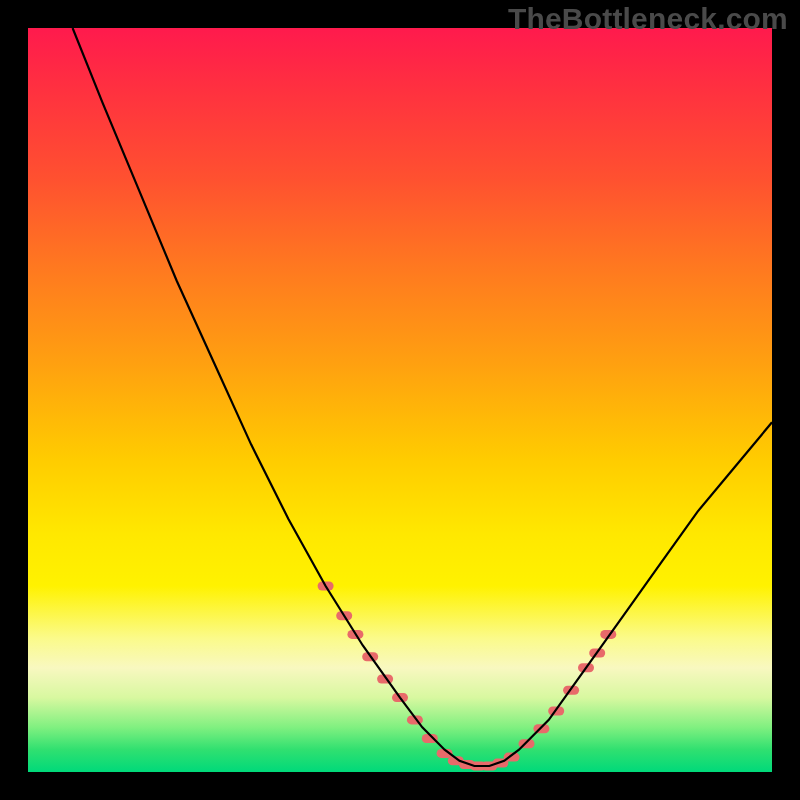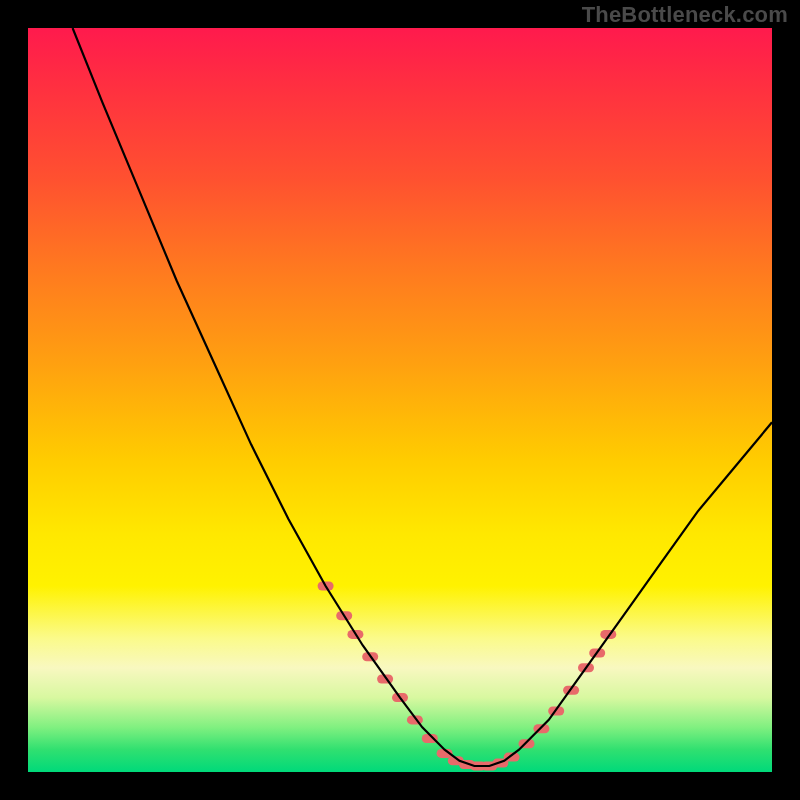--- a/index.html
+++ b/index.html
@@ -46,21 +46,21 @@
     position: absolute;
     top: 0;
     left: 0;
   }
   .watermark {
     position: absolute;
     top: 2px;
     right: 12px;
     color: #4a4a4a;
     font-family: Arial, Helvetica, sans-serif;
-    font-size: 22px;
+    font-size: 30px;
     font-weight: 600;
     letter-spacing: 0.2px;
     user-select: none;
   }
 </style>
 </head>
 <body>
 
 <div class="frame">
   <div class="plot-area">

